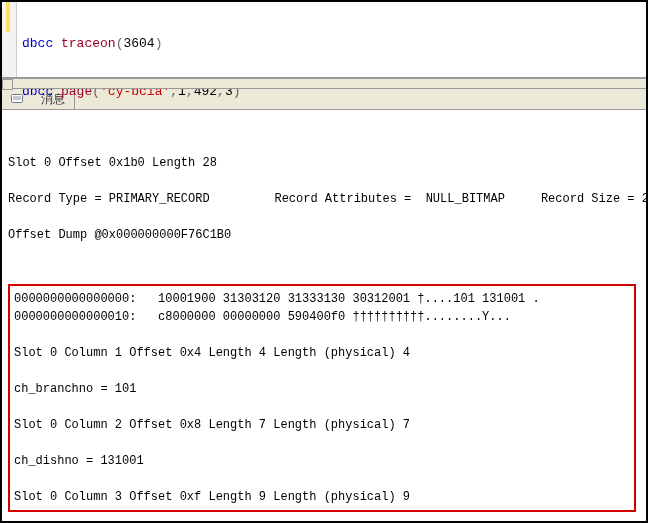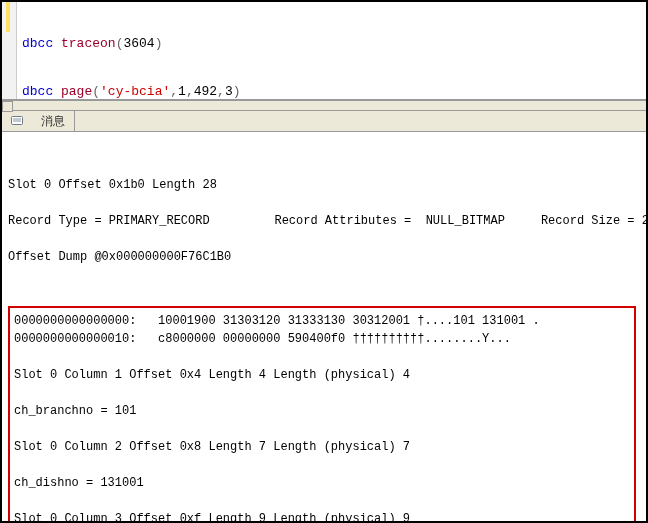--- a/index.html
+++ b/index.html
@@ -12,21 +12,21 @@
     font-size: 12px;
     color: #000;
     overflow: hidden;
     box-sizing: border-box;
   }
   body {
     border: 2px solid #000;
   }
   .code-editor {
     position: relative;
-    height: 98px;
+    height: 76px;
     border-bottom: 1px solid #999;
     background: #fff;
     box-sizing: border-box;
   }
   .gutter {
     position: absolute;
     left: 0;
     top: 0;
     width: 14px;
     height: 100%;

